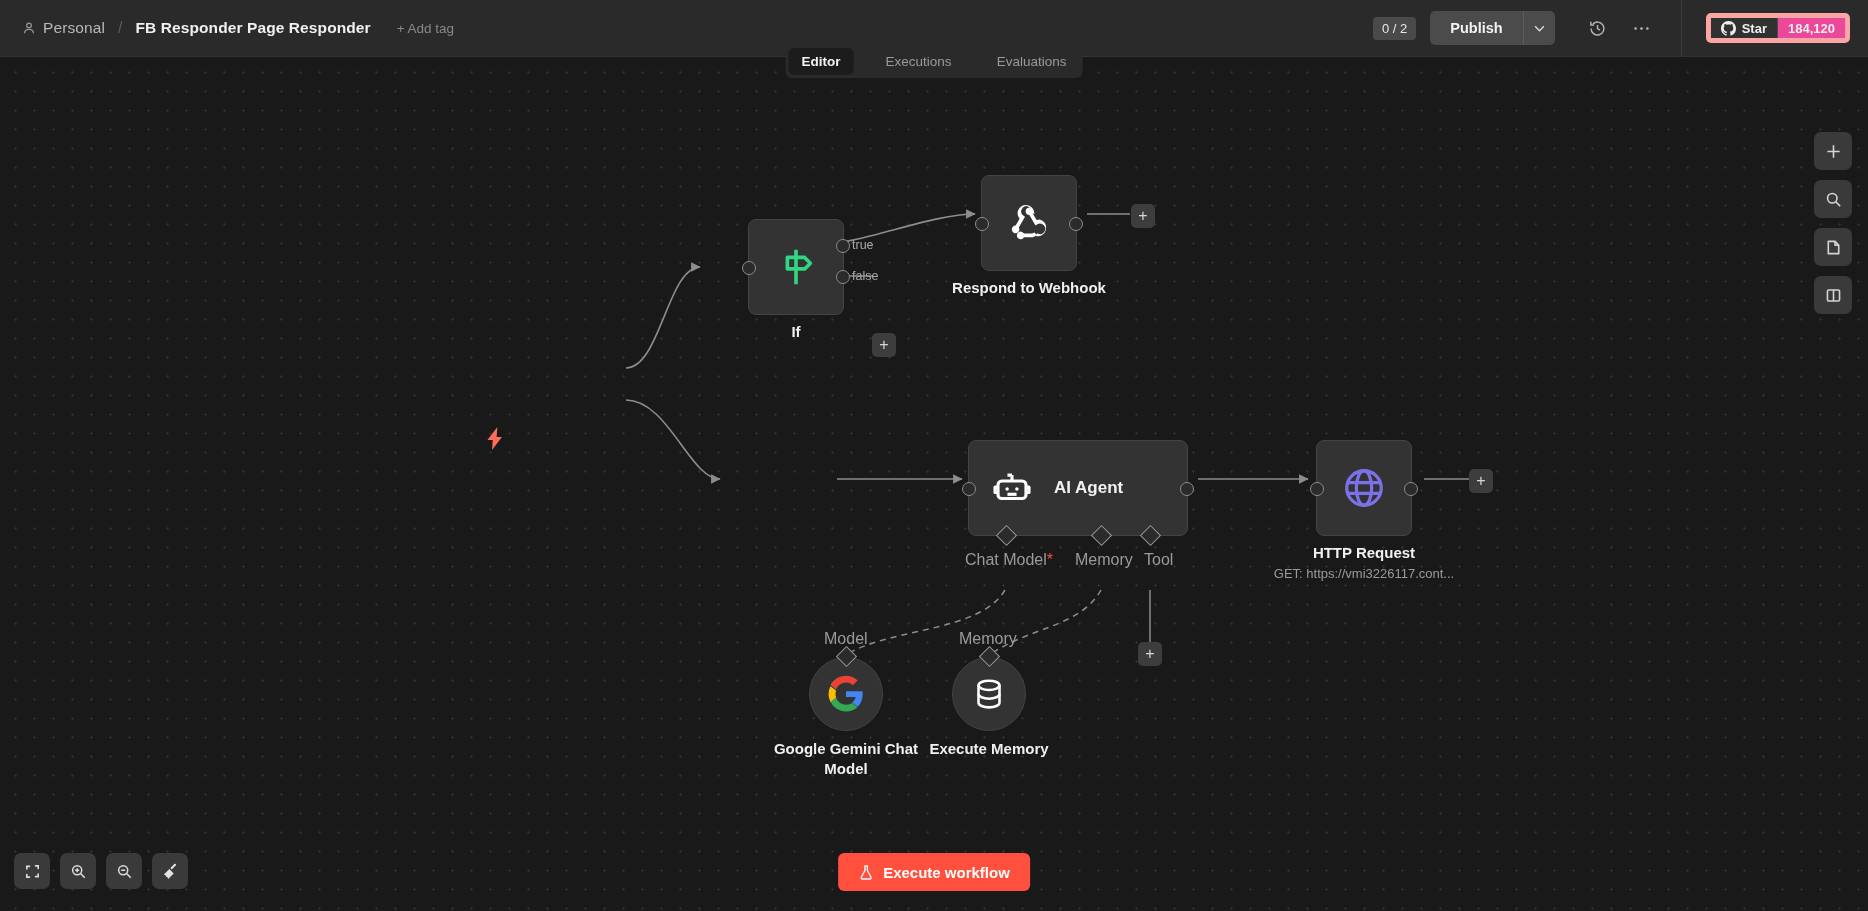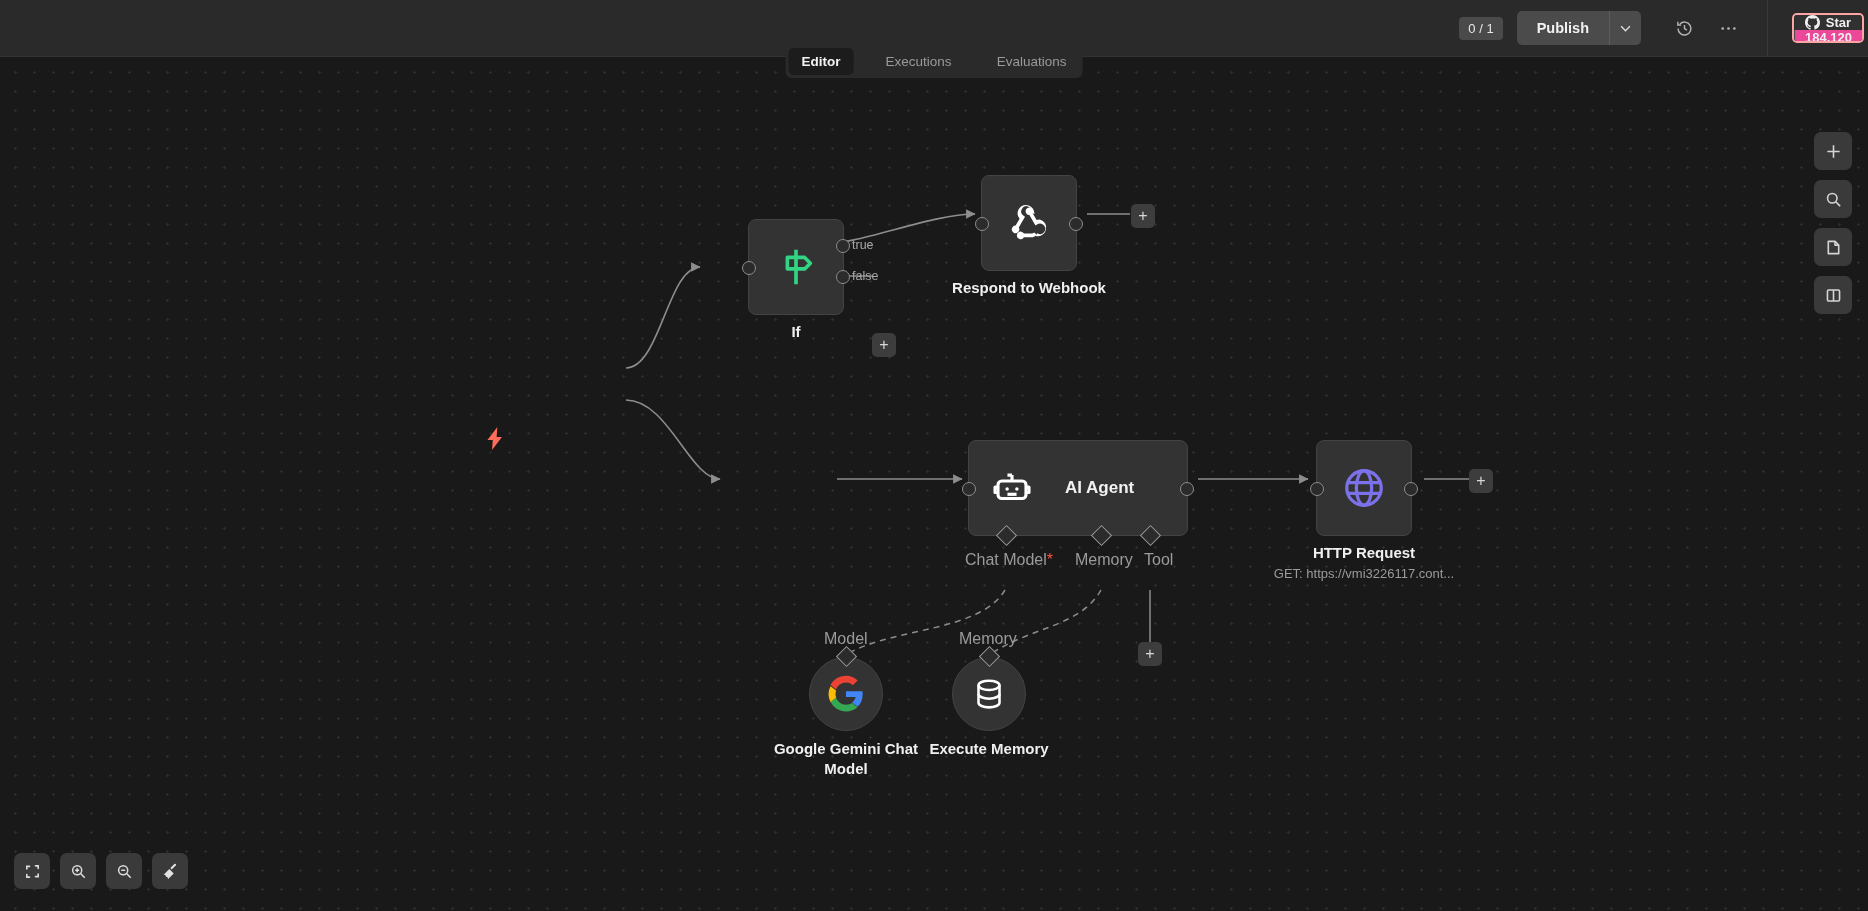--- a/index.html
+++ b/index.html
@@ -49,22 +49,22 @@
     cursor: pointer; font-size: 11px;
   }
   .hdr-icon-btn {
     width: 34px; height: 34px; display: flex; align-items: center; justify-content: center;
     color: #b5b5b5; cursor: pointer; margin-right: 10px; border-radius: 4px;
   }
   .hdr-icon-btn.dots { font-size: 19px; letter-spacing: 1px; line-height: 6px; margin-right: 22px;}
   .hdr-divider { width: 1px; height: 57px; background: #3a3a3a; }
   .gh-star {
     display: flex; align-items: center; height: 30px;
-    margin-left: 24px; margin-right: 4px;
-    border: 2px solid #fca5a5; border-radius: 5px; overflow: hidden; flex-direction: column;
+    margin-left: 24px; margin-right: 18px;
+    border: 5px solid #fca5a5; border-radius: 5px; overflow: hidden;
   }
   .gh-star-left {
     display: flex; align-items: center; gap: 6px;
     background: #313131; color: #efefef; font-size: 13px; font-weight: 600;
     padding: 0 10px; height: 100%;
   }
   .gh-star-count {
     background: #ec4899; color: #efefef; font-size: 13px; font-weight: 600;
     padding: 0 10px; height: 100%; display: flex; align-items: center;
     border-left: 1px solid #4a4a4a;
@@ -96,21 +96,21 @@
   #edges { position: absolute; top: 0; left: 0; width: 1868px; height: 854px; }
 
   .node { position: absolute; }
   .node-box {
     background: #333333; border: 1px solid #434343; border-radius: 8px;
     display: flex; align-items: center; justify-content: center;
     position: relative;
   }
   .node-box.square { width: 96px; height: 96px; }
   .node-box.trigger { border-radius: 44px 8px 8px 44px; width: 96px; height: 96px; }
-  .node-box.wide { width: 220px; height: 96px; justify-content: flex-start; padding-left: 22px; gap: 32px; }
+  .node-box.wide { width: 220px; height: 96px; justify-content: flex-start; padding-left: 22px; gap: 21px; }
   .node-title {
     position: absolute; top: 104px; left: 50%; transform: translateX(-50%);
     color: #f0f0f0; font-size: 15px; font-weight: 600;
     white-space: nowrap; text-align: center;
   }
   .node-sub {
     position: absolute; top: 126px; left: 50%; transform: translateX(-50%);
     color: #9b9b9b; font-size: 13px; white-space: nowrap; text-align: center;
   }
   .agent-label { color: #f2f2f2; font-size: 17px; font-weight: 600; }
@@ -177,23 +177,35 @@
     background: #ff4f3d; color: #fff; border: none; border-radius: 6px;
     height: 38px; padding: 0 20px; font-size: 15px; font-weight: 600;
     display: flex; align-items: center; gap: 9px; cursor: pointer;
     font-family: "Liberation Sans", sans-serif; z-index: 30;
   }
 </style>
 </head>
 <body>
 
 <div id="header">
+  <div class="hdr-left">
+    <span class="person-icon">
+      <svg width="14" height="14" viewBox="0 0 16 16" fill="none" stroke="#b8b8b8" stroke-width="1.5">
+        <circle cx="8" cy="5" r="2.6"></circle>
+          <path d="M3 14c0-2.8 2.2-4.4 5-4.4s5 1.6 5 4.4"></path>
+      </svg>
+    </span>
+    <span class="crumb-personal">Personal</span>
+    <span class="crumb-sep">/</span>
+    <span class="crumb-title">FB Responder Page Responder</span>
+    <span class="add-tag">+ Add tag</span>
+  </div>
 
   <div class="hdr-right">
-    <span class="counter-badge">0 / 1</span>
+    <span class="counter-badge">0 / 2</span>
     <div class="publish-group">
       <button class="publish-btn">Publish</button>
       <button class="publish-caret">
         <svg width="11" height="7" viewBox="0 0 12 8" fill="none" stroke="#dcdcdc" stroke-width="1.6">
             <path d="M1 1.5L6 6.5L11 1.5"></path>
           </svg>
       </button>
     </div>
     <div class="hdr-icon-btn">
       <svg width="19" height="19" viewBox="0 0 20 20" fill="none" stroke="#b5b5b5" stroke-width="1.5">
@@ -409,14 +421,20 @@
       </svg>
     </div>
     <div class="zt-btn">
       <svg width="18" height="18" viewBox="0 0 20 20" fill="#e2e2e2">
         <path d="M16.4 2.3a1.1 1.1 0 0 0-1.6 0l-4.4 4.5 1.5 1.5 4.5-4.4a1.1 1.1 0 0 0 0-1.6z"></path>
         <path d="M9.3 7.9 3.2 14l.3.3 1.6.4.5 1.7 1.7.5.4 1.6.3.3 6.1-6.1-4.8-4.8z"></path>
       </svg>
     </div>
   </div>
 
+  <button id="execute-btn">
+    <svg width="16" height="17" viewBox="0 0 18 20" fill="none" stroke="#ffffff" stroke-width="1.6" stroke-linejoin="round">
+      <path d="M7 2.2h4M7.6 2.2v5.4L3.4 15.3a1.5 1.5 0 0 0 1.3 2.3h8.6a1.5 1.5 0 0 0 1.3-2.3L10.4 7.6V2.2"></path>
+    </svg>
+    <span>Execute workflow</span>
+  </button>
 
 </div>
 
 </body></html>

